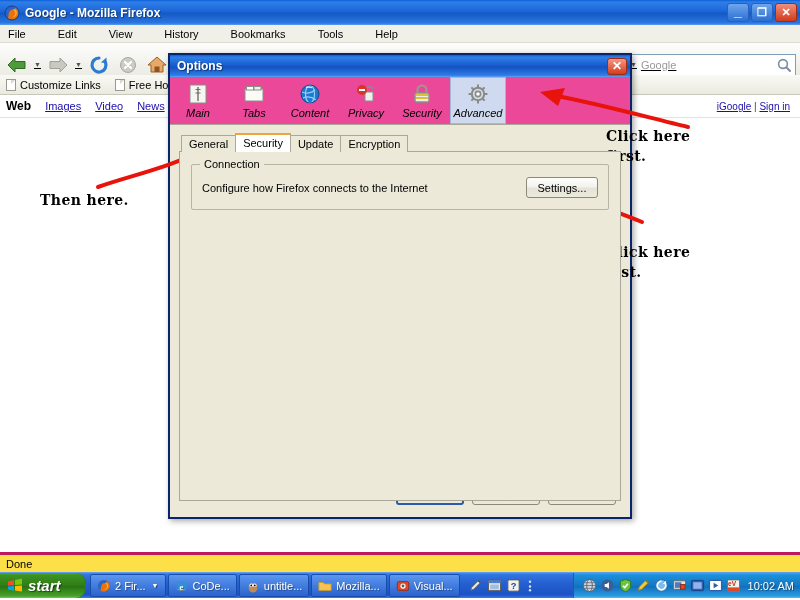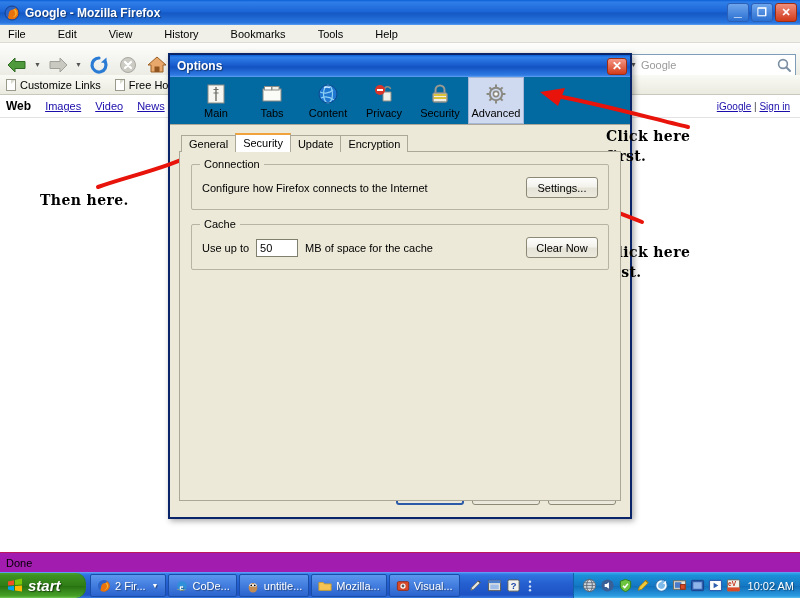--- a/index.html
+++ b/index.html
@@ -43,21 +43,21 @@
     position:absolute; left:0; top:25px; width:800px; height:18px;
     background:#f0f0e8; border-bottom:1px solid #dcdcd2;
     display:flex; align-items:center; padding-left:6px; gap:28px;
   }
   .menu-item { font-size:11px; color:#000; cursor:pointer; padding:0 2px; }
 
   .ff-navbar {
     position:absolute; left:0; top:43px; width:800px; height:44px;
     background: linear-gradient(to bottom,#fdfdfc,#e6e6dd);
     border-bottom:1px solid #c8c8bc;
-    display:flex; align-items:center; padding:0 4px; gap:3px;
+    display:flex; align-items:center; padding:0 4px; gap:3px;text-decoration:underline;
   }
   .nav-btn { width:26px; height:26px; position:relative; cursor:pointer; display:flex; align-items:center; justify-content:center; }
   .nav-drop { font-size:7px; color:#555; width:9px; text-align:center; cursor:pointer; }
   .urlbar {
     flex: 1 1 auto; height:22px; background:#fff; border:1px solid #7f9db9;
     margin:0 4px; display:flex; align-items:center; padding:0 3px; min-width:40px;
   }
   .url-favicon { width:15px;height:15px; margin-right:4px; flex:0 0 auto; }
   .url-text { font-size:11px; color:#000; white-space:nowrap; overflow:hidden; }
   .searchbar {
@@ -82,21 +82,21 @@
   .g-nav { position:absolute; left:6px; top:4px; display:flex; align-items:baseline; gap:14px; }
   .g-nav b { font-size:12px; font-weight:bold; }
   .g-nav a { font-size:11px; color:#1a0dab; text-decoration:underline; cursor:pointer; }
   .g-right { position:absolute; right:10px; top:6px; font-size:10px; }
   .g-right a { color:#1a0dab; text-decoration:underline; cursor:pointer; }
   .g-right span { color:#444; }
   .g-rule { position:absolute; left:0; top:22px; width:800px; height:1px; background:#e2e2e2; }
 
   .ff-status {
     position:absolute; left:0; top:552px; width:800px; height:20px;
-    background:#a21caf; border-top:1px solid #be185d;
+    background:#fde047; border-top:3px solid #be185d;
     display:flex; align-items:center; padding-left:6px; font-size:11px;
   }
 
   
   .dlg {
     position:absolute; left:168px; top:53px; width:464px; height:466px;
     background:#ece9d8; border:2px solid #0a246a;
     box-shadow: 2px 2px 6px rgba(0,0,0,.35);
   }
   .dlg-title {
@@ -104,22 +104,22 @@
     display:flex; align-items:center; padding:0 3px 0 7px;
   }
   .dlg-title-text { color:#fff; font-weight:bold; font-size:12px; flex:1 1 auto;
                     text-shadow:1px 1px 1px rgba(0,0,0,.45); }
   .dlg-close { width:20px;height:17px; border:1px solid #9e2c10; border-radius:3px;
                background: linear-gradient(to bottom,#f49786,#d33c1b); position:relative; cursor:pointer; }
   .dlg-close .glyph { position:absolute; inset:0; color:#fff; font-size:12px; font-weight:bold;
                       display:flex;align-items:center;justify-content:center; line-height:1; }
 
   .dlg-toolbar {
-    height:48px; background:#0369a1; border-bottom:1px solid #aca899;
-    display:flex; align-items:stretch; padding:0 18px;
+    height:48px; background:#ec4899; border-bottom:1px solid #aca899;
+    display:flex; align-items:stretch; padding:0 0;font-style:italic;
   }
   .tb-item { width:56px; display:flex; flex-direction:column; align-items:center; justify-content:center;
              gap:1px; cursor:pointer; border:1px solid transparent; }
   .tb-item.sel { background:#cfd9ef; border-color:#a8b6d6; }
   .tb-ico { width:24px; height:24px; position:relative; }
   .tb-lbl { font-size:11px; color:#000; }
 
   .dlg-body { padding:8px 9px 0 9px; }
   .tabrow { display:flex; align-items:flex-end; height:19px; padding-left:2px; position:relative; z-index:2; }
   .tab {
@@ -426,29 +426,20 @@
       <div class="tabpanel">
 
         <div class="group">
           <span class="legend">Connection</span>
           <div class="group-row">
             <span class="row-text grow">Configure how Firefox connects to the Internet</span>
             <span class="xpbtn">Settings...</span>
           </div>
         </div>
 
-        <div class="group">
-          <span class="legend">Cache</span>
-          <div class="group-row">
-            <span class="row-text">Use up to</span>
-            <span class="numfield">50</span>
-            <span class="row-text grow">MB of space for the cache</span>
-            <span class="xpbtn">Clear Now</span>
-          </div>
-        </div>
 
       </div>
     </div>
 
     <div class="dlg-footer">
       <span class="xpbtn default">OK</span>
       <span class="xpbtn">Cancel</span>
       <span class="xpbtn">Help</span>
     </div>
   </div>

